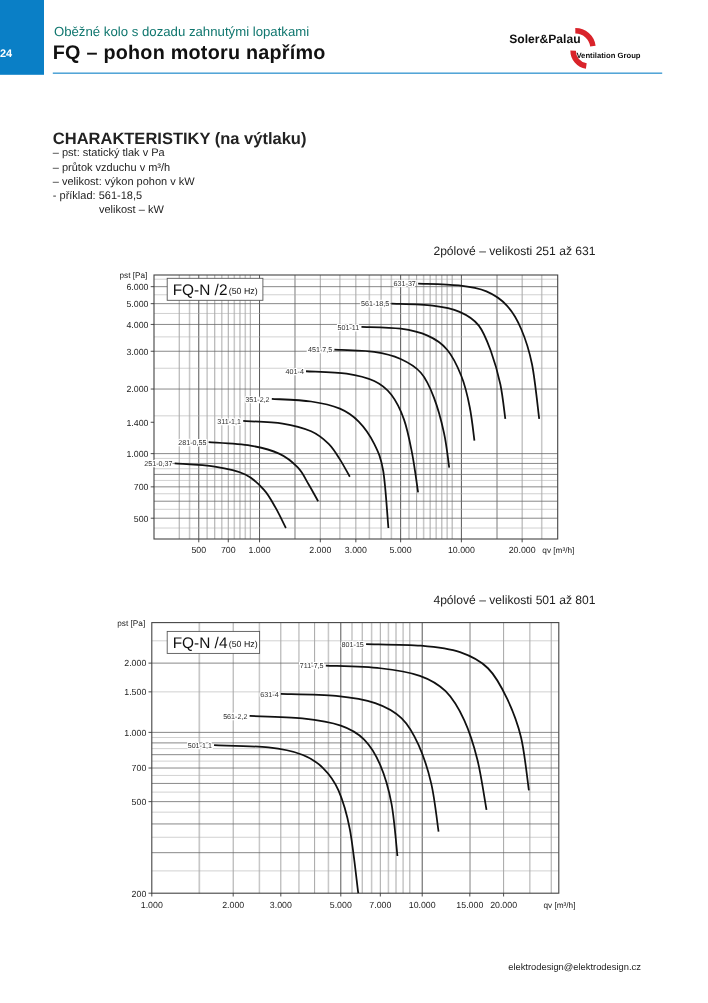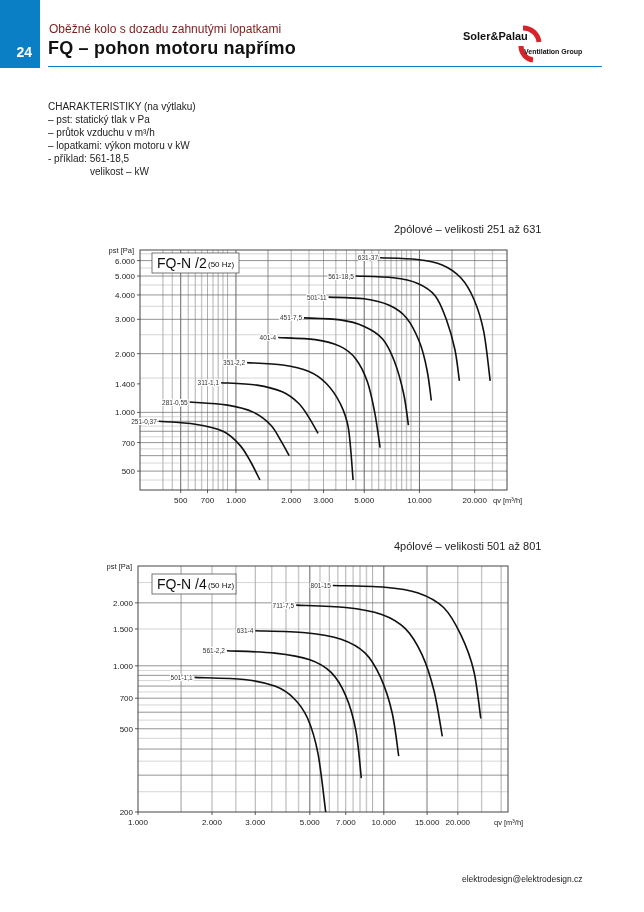--- a/index.html
+++ b/index.html
@@ -1,26 +1,26 @@
 <!DOCTYPE html>
 <html><head>
 <meta charset="utf-8">
 <style>
   html,body{margin:0;padding:0;background:#fff;}
   body{width:644px;height:912px;position:relative;overflow:hidden;font-family:"Liberation Sans",sans-serif;color:#1a1a1a;}
   .pagebar{position:absolute;left:0;top:0;width:40px;height:68px;background:#0a7fc6;}
-  .pagenum{position:absolute;left:0;top:44px;width:32px;text-align:right;color:#fff;font-size:14px;font-weight:bold;}
-  .subtitle{position:absolute;left:49px;top:22px;font-size:12px;color:#7f1d1d;}
+  .pagenum{position:absolute;left:0;top:44px;width:32px;text-align:left;color:#fff;font-size:10px;font-weight:bold;}
+  .subtitle{position:absolute;left:49px;top:22px;font-size:12px;color:#0f766e;}
   .title{position:absolute;left:48px;top:38px;font-size:18px;font-weight:bold;color:#111;letter-spacing:0.2px;}
   .rule{position:absolute;left:48px;top:66px;width:554px;height:1px;background:#0a7fc6;}
   .logo{position:absolute;left:463px;top:24px;width:140px;height:40px;}
   .logo-text{position:absolute;left:0;top:6px;font-size:11px;font-weight:bold;color:#111;}
   .logo-sub{position:absolute;left:61px;top:24px;font-size:7px;font-weight:bold;color:#111;}
   .info{position:absolute;left:48px;top:100px;font-size:10px;line-height:13px;color:#222;}
-  .info .h{font-weight:normal;font-size:10px;}
+  .info .h{font-weight:bold;font-size:15px;margin-top:20px;}
   .info .indent{padding-left:42px;}
   .chart-caption{position:absolute;font-size:11px;color:#222;}
   svg.chart{position:absolute;left:0;top:0;}
   .footer{position:absolute;left:462px;top:874px;font-size:8.5px;color:#222;}
 </style>
 </head>
 <body>
 
 <div class="pagebar"></div>
 <div class="pagenum">24</div>
@@ -34,21 +34,21 @@
     <path d="M 58 22 A 14 14 0 0 0 70 36" fill="none" stroke="#d9232a" stroke-width="5"></path>
   </svg>
   <div class="logo-text">Soler&amp;Palau</div>
   <div class="logo-sub">Ventilation Group</div>
 </div>
 
 <div class="info">
   <div class="h">CHARAKTERISTIKY (na výtlaku)</div>
   <div>– pst: statický tlak v Pa</div>
   <div>– průtok vzduchu v m³/h</div>
-  <div>– lopatkami: výkon motoru v kW</div>
+  <div>– velikost: výkon pohon v kW</div>
   <div>- příklad: 561-18,5</div>
   <div class="indent">velikost – kW</div>
 </div>
 
 <div class="chart-caption" style="left:394px;top:223px;">2pólové – velikosti 251 až 631</div>
 <div class="chart-caption" style="left:394px;top:540px;">4pólové – velikosti 501 až 801</div>
 
 <svg class="chart" id="chart-svg" width="644" height="912">
     <g>
       <g>

